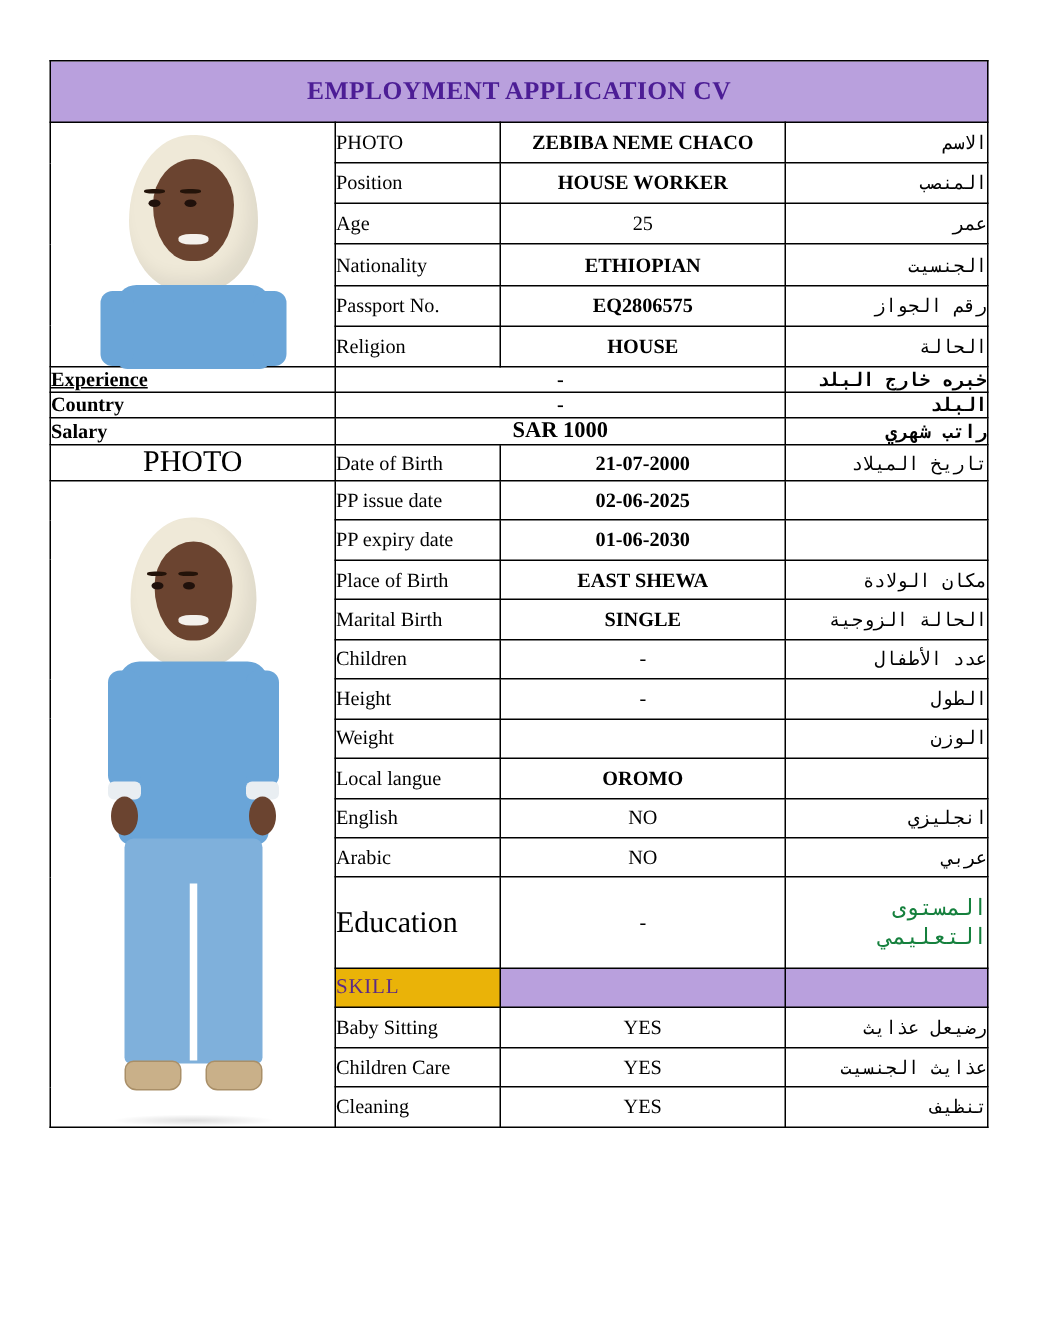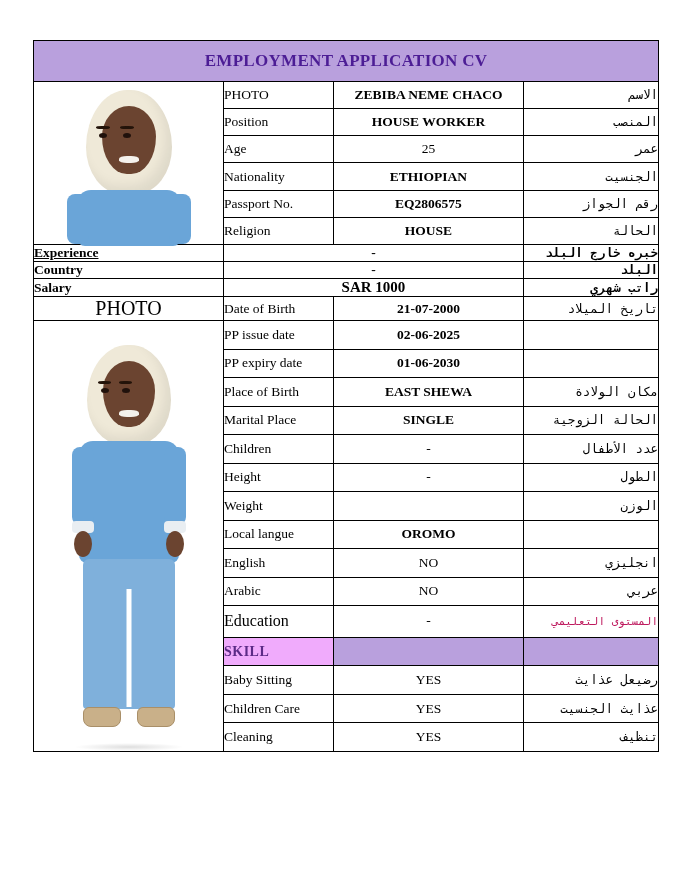--- a/index.html
+++ b/index.html
@@ -42,60 +42,60 @@
     color: #4c1d95;
     letter-spacing: 0.3px;
   }
   .label-cell {
     padding: 6px 8px 6px 8px;
     font-size: 13.5px;
     font-family: "Liberation Serif", serif;
   }
   .label-cell-lg {
     padding: 6px 8px;
-    font-size: 16px;
+    font-size: 20px;
   }
   .value-cell {
     text-align: center;
     font-size: 13.5px;
     font-weight: bold;
     padding: 6px 4px;
     margin-top: 21px;
   }
   .value-cell.plain {
     font-weight: normal;
   }
   .ar-cell {
     text-align: right;
     direction: rtl;
     padding: 6px 10px 6px 6px;
     font-size: 12.5px;
     font-family: Liberation Mono, monospace;
   }
   .ar-cell-lg {
-    font-size: 11px;
-    color: #be185d;
+    font-size: 15px;
+    color: #15803d;
   }
   .photo-cell {
     width: 190px;
     text-align: center;
     vertical-align: middle;
     background: #fff;
     padding: 0;
   }
   .photo-label {
     text-align: center;
     font-size: 20px;
     padding: 8px 0;
     margin-top: 40px;
   }
   .skill-head {
-    background: #f0abfc;
+    background: #eab308;
     color: #5b2a86;
-    font-weight: bold;
+    font-weight: normal;
     font-size: 14px;
     padding: 8px 10px;
     letter-spacing: 0.5px;
   }
   .skill-head-blank {
     background: #b9a0dd;
   }
   
   .person {
     position: relative;
@@ -310,21 +310,21 @@
         <td class="label-cell">PP expiry date</td>
         <td class="value-cell">01-06-2030</td>
         <td class="ar-cell"></td>
       </tr>
       <tr>
         <td class="label-cell">Place of Birth</td>
         <td class="value-cell">EAST SHEWA</td>
         <td class="ar-cell">مكان الولادة</td>
       </tr>
       <tr>
-        <td class="label-cell">Marital Place</td>
+        <td class="label-cell">Marital Birth</td>
         <td class="value-cell">SINGLE</td>
         <td class="ar-cell">الحالة الزوجية</td>
       </tr>
       <tr>
         <td class="label-cell">Children</td>
         <td class="value-cell plain">-</td>
         <td class="ar-cell">عدد الأطفال</td>
       </tr>
       <tr>
         <td class="label-cell">Height</td>

